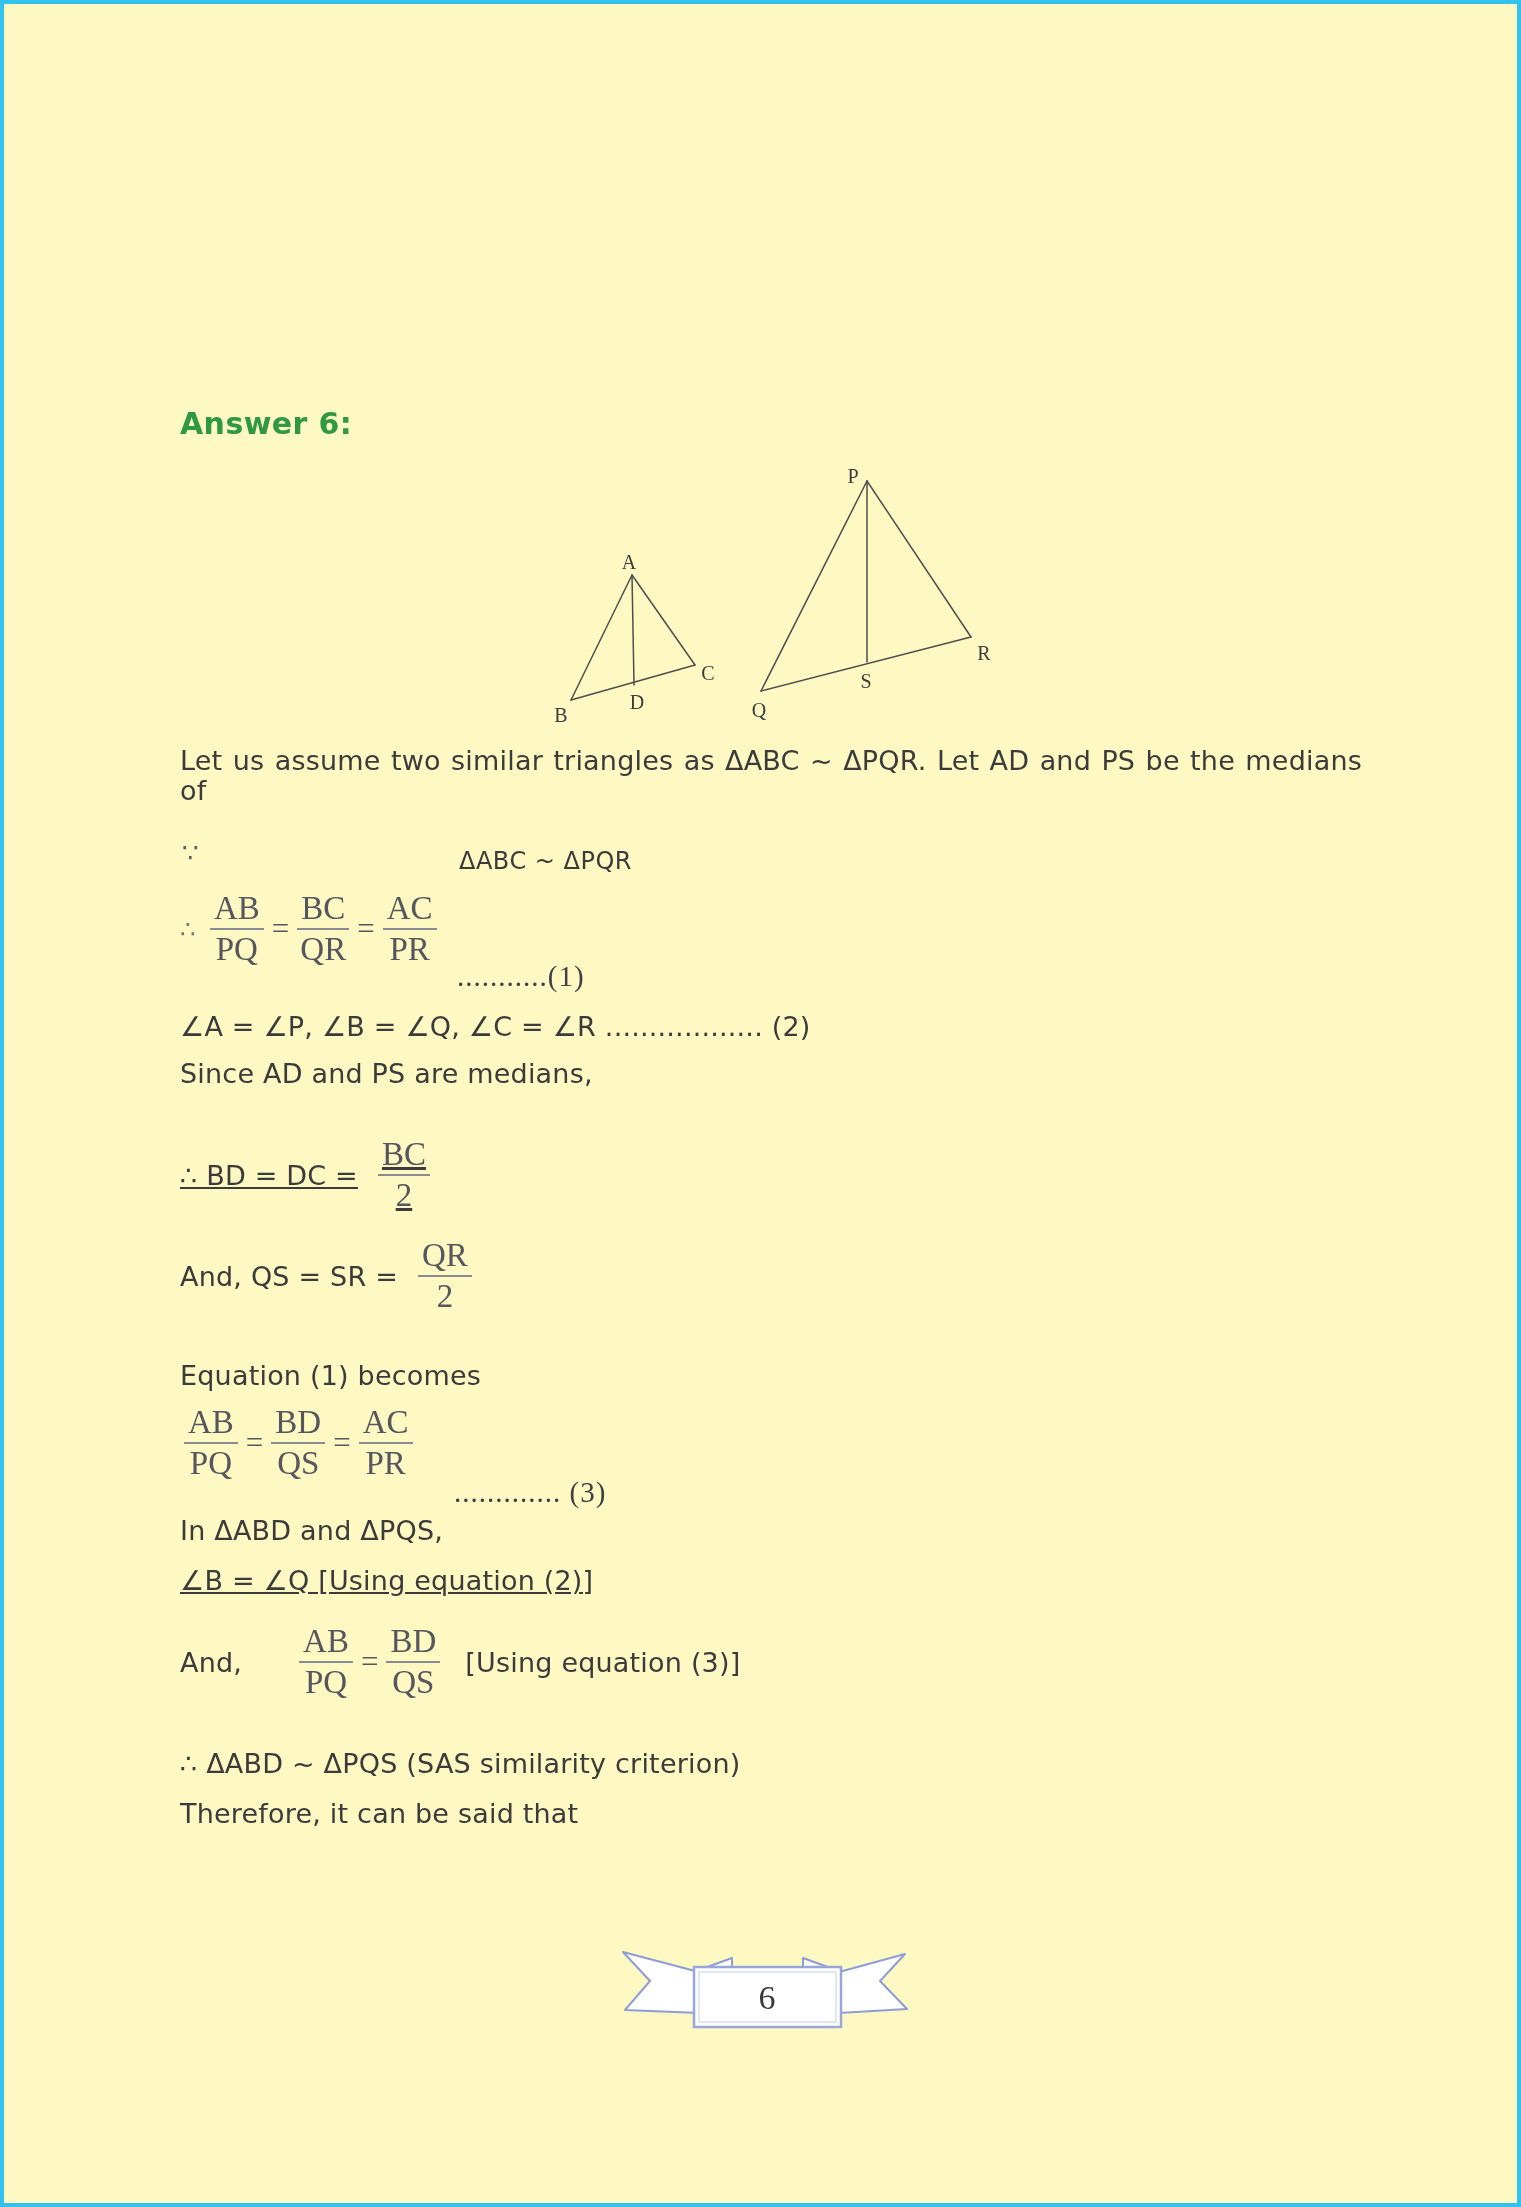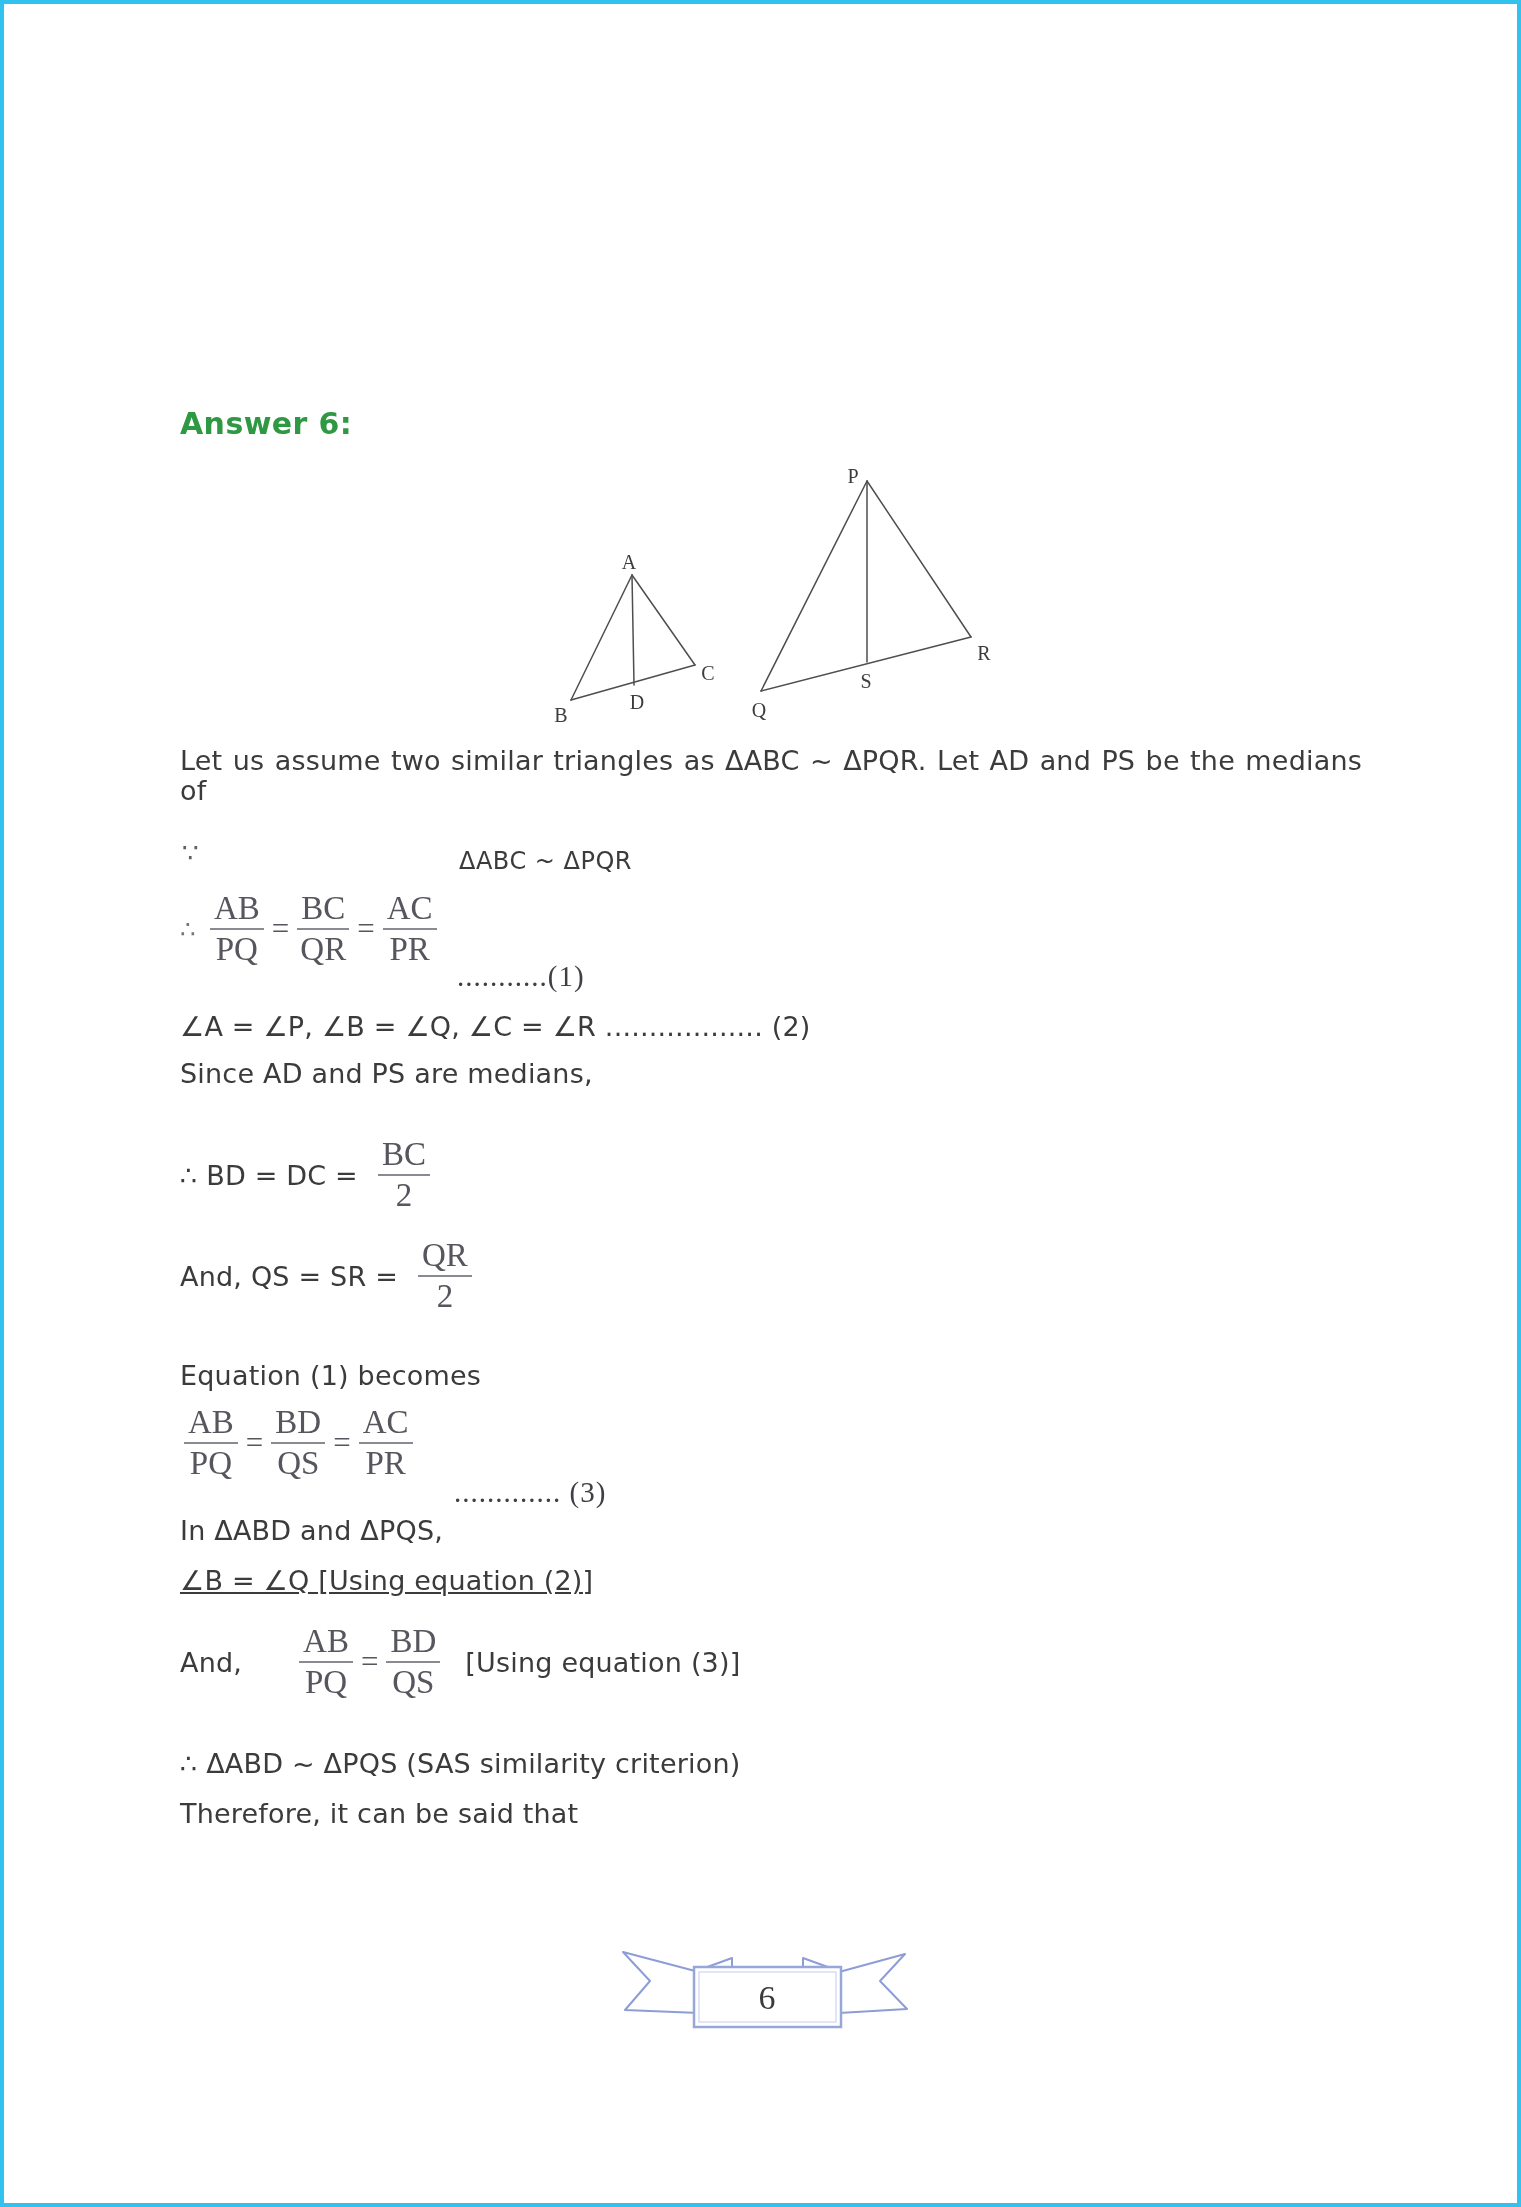--- a/index.html
+++ b/index.html
@@ -1,19 +1,19 @@
 <!DOCTYPE html>
 <html><head>
 <meta charset="utf-8">
 <style>
   html,body{margin:0;padding:0;background:#e8e8e8;}
   .page{
     position:relative;
     width:1521px;height:2207px;
-    background:#ffffff;
+    background:#fef9c3;
     box-sizing:border-box;
     border:4px solid #31c3ee;
     overflow:hidden;
     font-family:"DejaVu Sans", sans-serif;
     color:#3b3b3b;
   }
   .abs{position:absolute;}
   .sans{font-size:27px;color:#3b3b3b;letter-spacing:.2px;white-space:nowrap;}
   .heading{font-size:30px;font-weight:bold;color:#2e9843;letter-spacing:.4px;}
   .para{width:1182px;font-size:27px;line-height:30px;color:#3b3b3b;letter-spacing:.2px;}
@@ -89,21 +89,21 @@
       <span class="num">AC</span>
       <span class="den">PR</span>
     </span>
     <span class="eqlabel" style="left:277px;top:70px;">...........(1)</span>
   </div>
 
   <div class="abs sans" style="left:176px;top:1007px;">∠A = ∠P, ∠B = ∠Q, ∠C = ∠R .................. (2)</div>
 
   <div class="abs sans" style="left:176px;top:1054px;">Since AD and PS are medians,</div>
 
-  <div class="abs mrow" style="left:176px;top:1134px;height:74px;">
+  <div class="abs mrow" style="left:176px;top:1134px;height:74px;text-decoration:underline;">
     <span class="sans lead">∴ BD = DC =</span>
     <span class="frac">
       <span class="num">BC</span>
       <span class="den">2</span>
     </span>
   </div>
 
   <div class="abs mrow" style="left:176px;top:1234px;height:76px;">
     <span class="sans lead">And, QS = SR =</span>
     <span class="frac">

